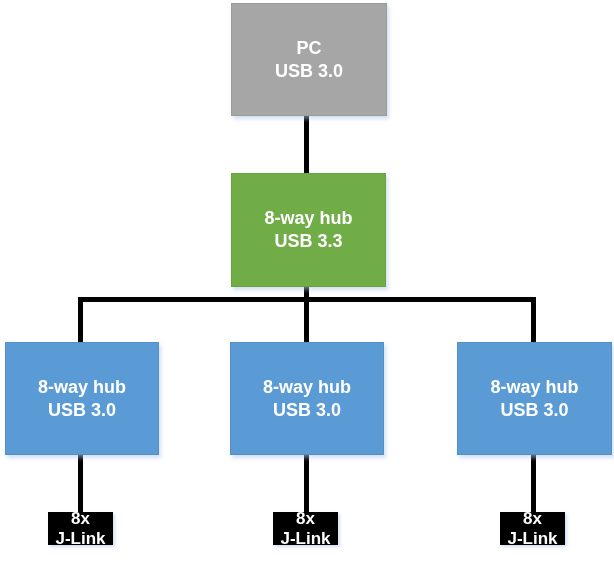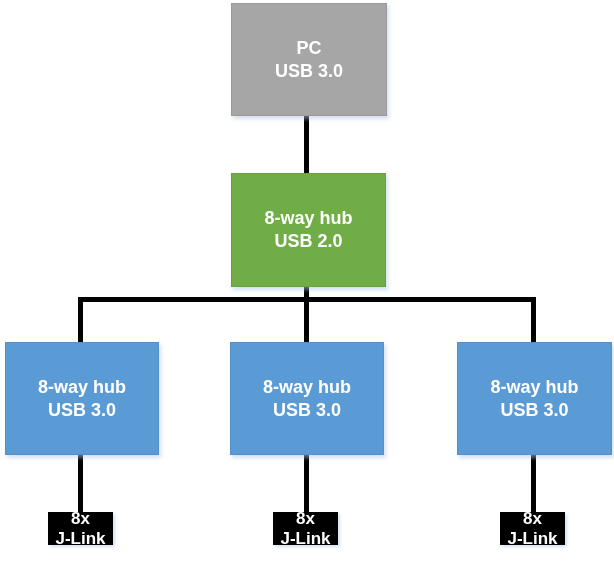--- a/index.html
+++ b/index.html
@@ -87,21 +87,21 @@
   <div class="connector conn-hub3-jlink-mid"></div>
   <div class="connector conn-hub3-jlink-right"></div>
 
   <div class="node node-pc">
     <div>PC</div>
     <div>USB 3.0</div>
   </div>
 
   <div class="node node-hub-usb2">
     <div>8-way hub</div>
-    <div>USB 2.0</div>
+    <div>USB 3.3</div>
   </div>
 
   <div class="node node-hub-usb3 pos-left">
     <div>8-way hub</div>
     <div>USB 3.0</div>
   </div>
 
   <div class="node node-hub-usb3 pos-mid">
     <div>8-way hub</div>
     <div>USB 3.0</div>

